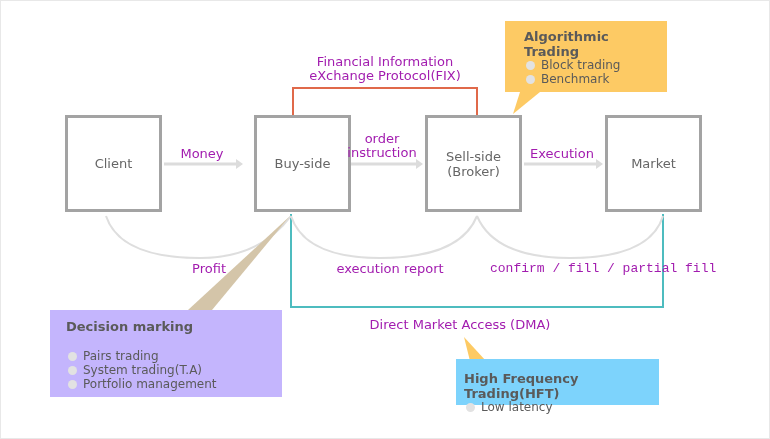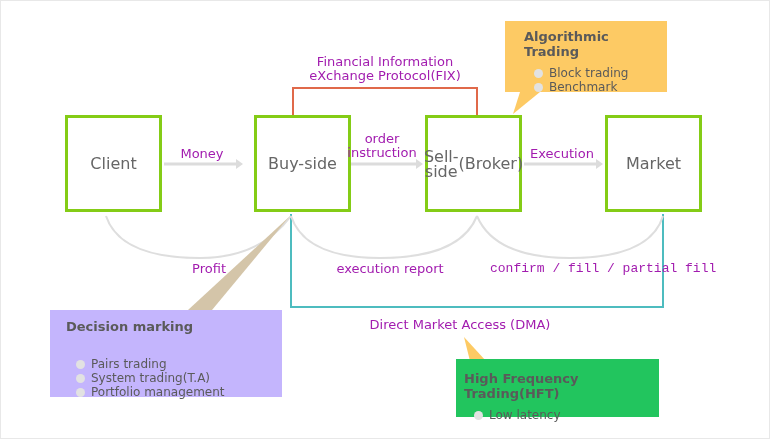--- a/index.html
+++ b/index.html
@@ -1,28 +1,28 @@
 <!DOCTYPE html>
 <html><head>
 <meta charset="utf-8">
 <style>
   html, body { margin: 0; padding: 0; background: #fff; }
   body { width: 770px; height: 439px; position: relative; overflow: hidden;
          font-family: "DejaVu Sans", sans-serif; }
   .frame { position: absolute; left: 0; top: 0; width: 768px; height: 437px;
            border: 1px solid #e8e8e8; }
   svg.lines { position: absolute; left: 0; top: 0; width: 770px; height: 439px; }
-  .box { position: absolute; width: 91px; height: 91px; border: 3px solid #84cc16;
+  .box { position: absolute; width: 91px; height: 91px; border: 3px solid #a3a3a3;
          background: #fff; display: flex; align-items: center; justify-content: center;
-         text-align: center; font-size: 16px; color: #666; line-height: 15px; }
+         text-align: center; font-size: 13px; color: #666; line-height: 15px; }
   .lbl { position: absolute; font-size: 13px; color: #a21caf; text-align: center;
          line-height: 14px; white-space: nowrap; }
   .callout { position: absolute; color: #555; }
   .callout .ttl { font-weight: bold; font-size: 13px; color: #5a5a5a; }
-  .callout ul { list-style: none; margin: 12px; padding: 0; }
+  .callout ul { list-style: none; margin: 4px; padding: 0; }
   .callout li { font-size: 12px; line-height: 14px; color: #5a5a5a; display: flex; align-items: center; }
   .dot { width: 9px; height: 9px; border-radius: 50%; background: #e2e2e2; display: inline-block;
          margin-right: 6px; flex: none; }
 </style>
 </head>
 <body>
 
 <div class="frame"></div>
 
 <svg class="lines" viewBox="0 0 770 439">
@@ -52,21 +52,21 @@
   <polygon points="513,114 520,92 540,92" fill="#fdca64"></polygon>
   <polygon points="464,337 470,361 486,361" fill="#fdca64"></polygon>
 </svg>
 
 <div class="box" style="left:65px;top:115px;">
   <span>Client</span>
 </div>
 <div class="box" style="left:254px;top:115px;text-align:right;">
   <span>Buy-side</span>
 </div>
-<div class="box" style="left:425px;top:115px;">
+<div class="box" style="left:425px;top:115px;flex-direction:column;">
   <span>Sell-side</span>
   <span>(Broker)</span>
 </div>
 <div class="box" style="left:605px;top:115px;">
   <span>Market</span>
 </div>
 
 <div class="lbl" style="left:172px;top:147px;width:60px;">Money</div>
 <div class="lbl" style="left:342px;top:132px;width:80px;">order</div>
 <div class="lbl" style="left:342px;top:146px;width:80px;">instruction</div>
@@ -103,21 +103,21 @@
         <span class="dot"></span>
         <span>System trading(T.A)</span>
       </li>
     <li>
         <span class="dot"></span>
         <span>Portfolio management</span>
       </li>
   </ul>
 </div>
 
-<div class="callout" style="left:456px;top:359px;width:203px;height:58px;background:#22c55e;">
+<div class="callout" style="left:456px;top:359px;width:203px;height:46px;background:#7dd3fc;">
   <div class="ttl" style="position:absolute;left:8px;top:12px;">High Frequency Trading(HFT)</div>
   <ul style="position:absolute;left:6px;top:37px;">
     <li>
         <span class="dot"></span>
         <span>Low latency</span>
       </li>
   </ul>
 </div>
 
 </body></html>

